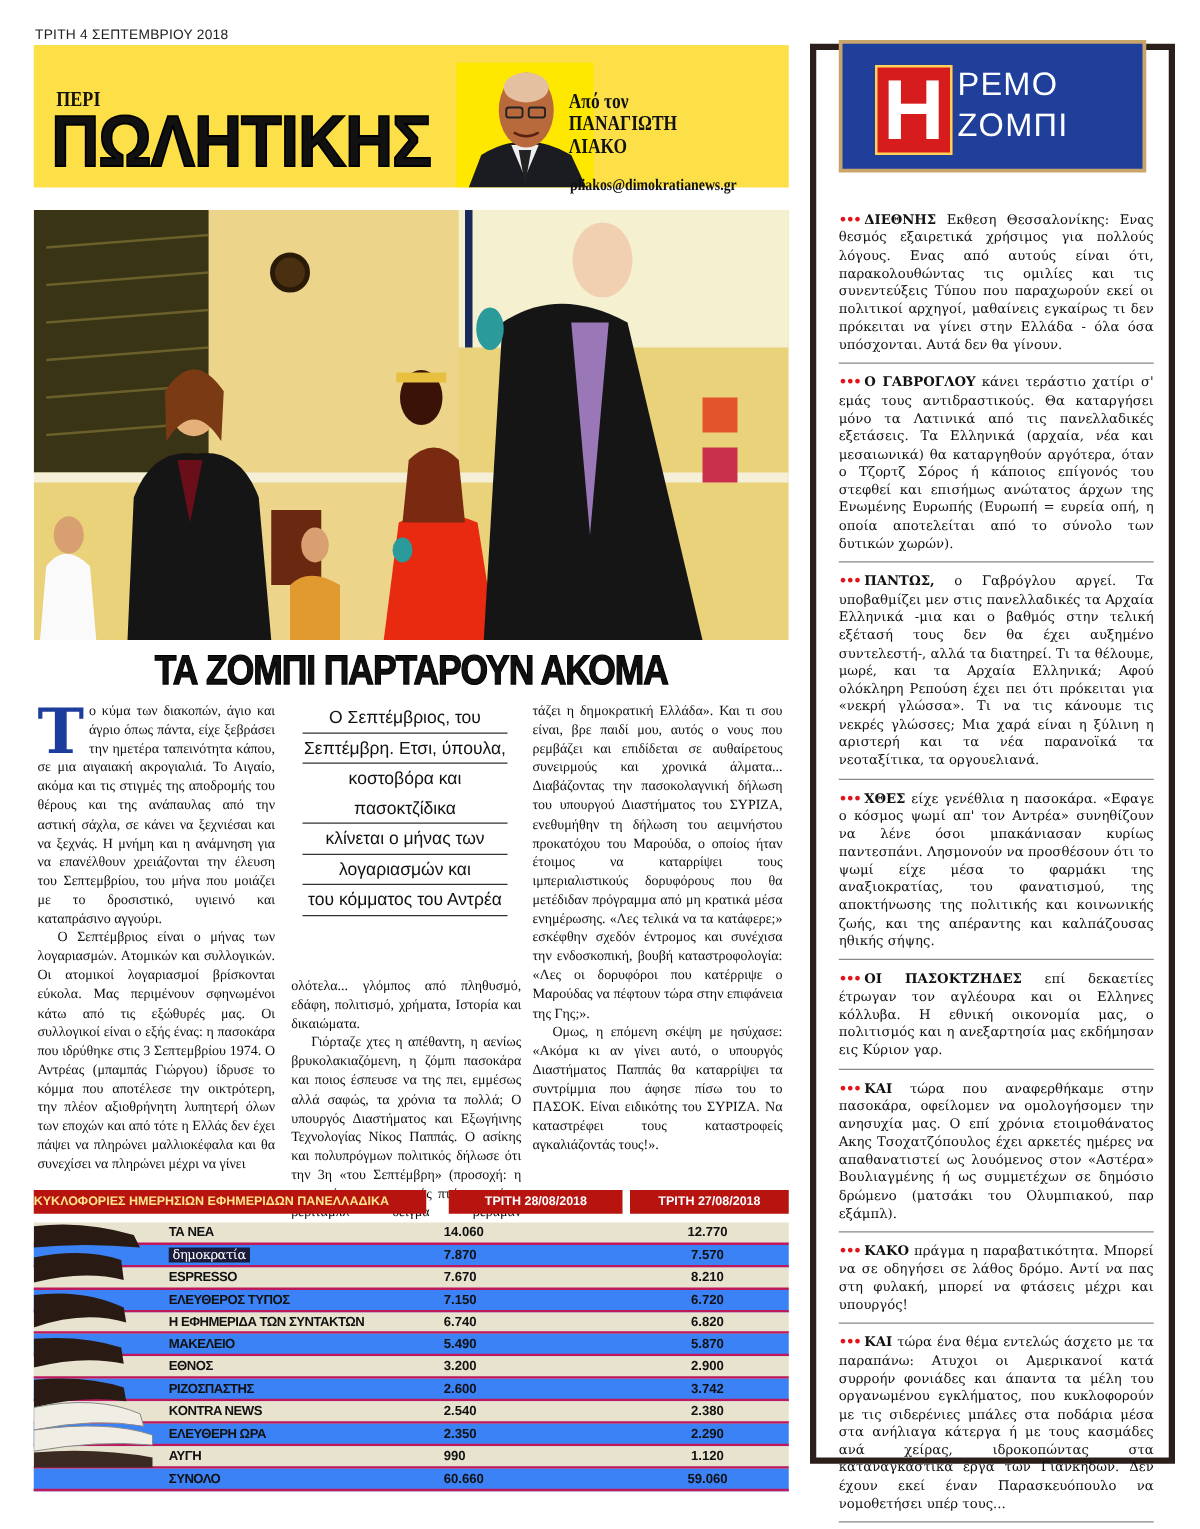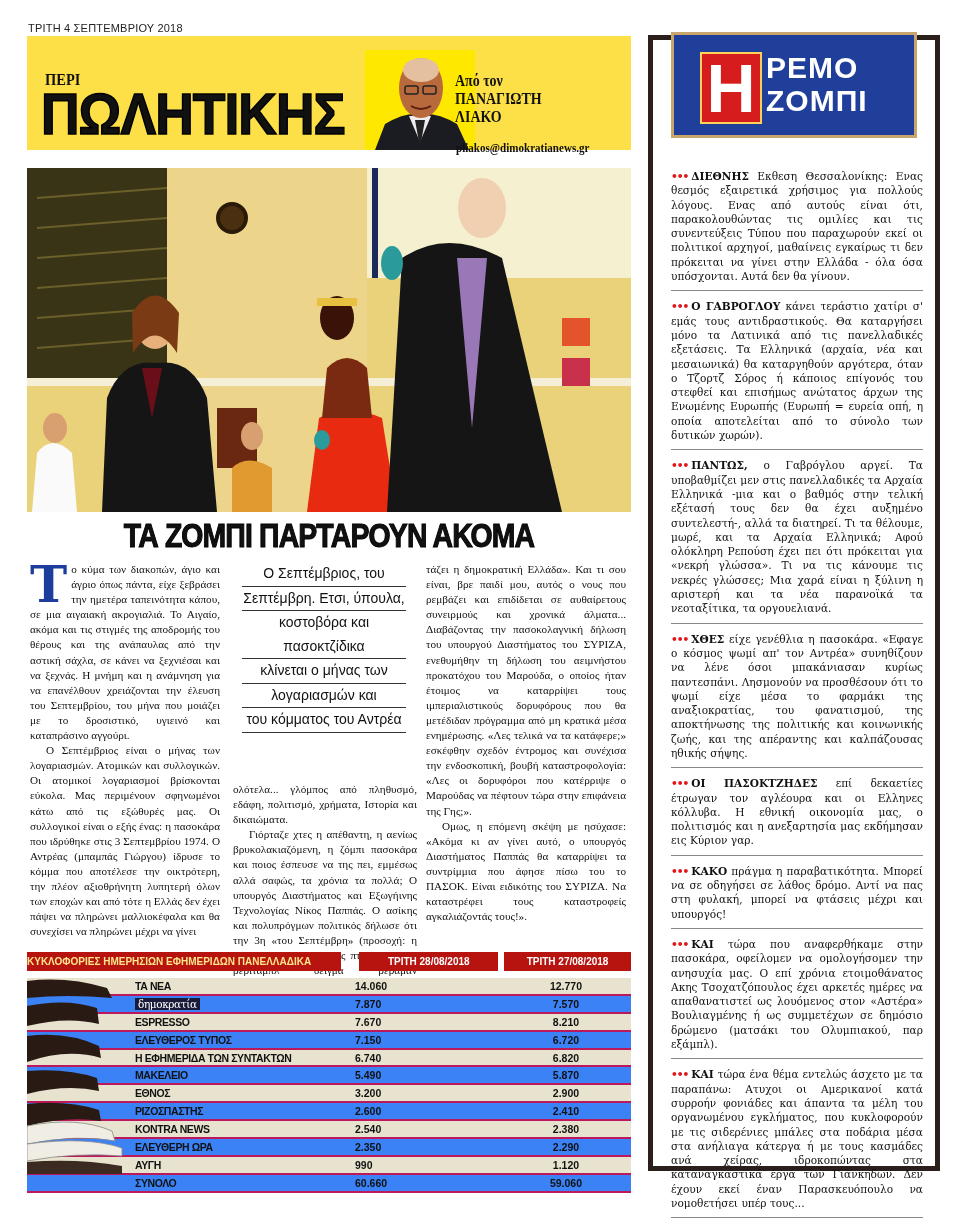--- a/index.html
+++ b/index.html
@@ -35,21 +35,21 @@
   .row.even{background:#3b82f6;}
   .row .name{width:220px;padding-left:108px;letter-spacing:-0.4px;}
   .row .v1{width:140px;text-align:left;margin-left:0;}
   .row .v2{width:130px;text-align:center;margin-left:6px;}
   .row .dname{background:#1a1a3a;color:#fff;font-family:"DejaVu Serif",serif;font-weight:normal;padding:0 3px;}
   .papers{position:absolute;left:0;top:24px;width:100px;height:200px;}
   
   .remo{position:absolute;left:648px;top:35px;width:292px;height:1136px;border:5px solid #2a1f1a;box-sizing:border-box;background:#fff;}
   .remo-logo{position:absolute;left:674px;top:35px;width:240px;height:100px;background:#1f3f9a;box-shadow:0 0 0 3px #c8a56a;}
   .remo-logo .h{position:absolute;left:26px;top:17px;width:58px;height:68px;background:#d61c1c;border:2px solid #ffd35a;color:#fff;font-family:"Liberation Sans",sans-serif;font-weight:bold;font-size:68px;line-height:68px;text-align:center;}
-  .remo-logo .t{position:absolute;left:92px;top:16px;color:#fff;font-family:"Liberation Sans",sans-serif;font-weight:700;font-size:30px;line-height:33px;letter-spacing:1px;}
+  .remo-logo .t{position:absolute;left:92px;top:16px;color:#fff;font-family:"Liberation Sans",sans-serif;font-weight:400;font-size:26px;line-height:33px;letter-spacing:1px;}
   .items{position:absolute;left:671px;top:165px;width:252px;font-family:"DejaVu Serif",serif;font-size:10.6px;line-height:14.3px;}
   .item{border-bottom:1px solid #888;padding:4px 0 7px;margin-bottom:4px;text-align:justify;}
   .item:last-child{border-bottom:none;}
   .dots{color:#e0141a;font-weight:bold;letter-spacing:-1px;margin-right:3px;}
   .kw{font-weight:bold;}
   .pi{text-align:right;font-weight:bold;font-size:14px;}
 </style>
 </head>
 <body>
 
@@ -184,21 +184,21 @@
         <div class="v2">5.870</div>
       </div>
       <div class="row odd">
         <div class="name"><span>ΕΘΝΟΣ</span></div>
         <div class="v1">3.200</div>
         <div class="v2">2.900</div>
       </div>
       <div class="row even">
         <div class="name"><span>ΡΙΖΟΣΠΑΣΤΗΣ</span></div>
         <div class="v1">2.600</div>
-        <div class="v2">2.410</div>
+        <div class="v2">3.742</div>
       </div>
       <div class="row odd">
         <div class="name"><span>KONTRA NEWS</span></div>
         <div class="v1">2.540</div>
         <div class="v2">2.380</div>
       </div>
       <div class="row even">
         <div class="name"><span>ΕΛΕΥΘΕΡΗ ΩΡΑ</span></div>
         <div class="v1">2.350</div>
         <div class="v2">2.290</div>
@@ -237,17 +237,17 @@
     <div>ΡΕΜΟ</div>
     <div>ΖΟΜΠΙ</div>
   </div>
 </div>
 <div class="items" id="remo-items">
     <div class="item"><span class="dots">•••</span><span class="kw">ΔΙΕΘΝΗΣ</span> <span>Εκθεση Θεσσαλονίκης: Ενας θεσμός εξαιρετικά χρήσιμος για πολλούς λόγους. Ενας από αυτούς είναι ότι, παρακολουθώντας τις ομιλίες και τις συνεντεύξεις Τύπου που παραχωρούν εκεί οι πολιτικοί αρχηγοί, μαθαίνεις εγκαίρως τι δεν πρόκειται να γίνει στην Ελλάδα - όλα όσα υπόσχονται. Αυτά δεν θα γίνουν.</span></div>
     <div class="item"><span class="dots">•••</span><span class="kw">Ο ΓΑΒΡΟΓΛΟΥ</span> <span>κάνει τεράστιο χατίρι σ' εμάς τους αντιδραστικούς. Θα καταργήσει μόνο τα Λατινικά από τις πανελλαδικές εξετάσεις. Τα Ελληνικά (αρχαία, νέα και μεσαιωνικά) θα καταργηθούν αργότερα, όταν ο Τζορτζ Σόρος ή κάποιος επίγονός του στεφθεί και επισήμως ανώτατος άρχων της Ενωμένης Ευρωπής (Ευρωπή = ευρεία οπή, η οποία αποτελείται από το σύνολο των δυτικών χωρών).</span></div>
     <div class="item"><span class="dots">•••</span><span class="kw">ΠΑΝΤΩΣ,</span> <span>ο Γαβρόγλου αργεί. Τα υποβαθμίζει μεν στις πανελλαδικές τα Αρχαία Ελληνικά -μια και ο βαθμός στην τελική εξέτασή τους δεν θα έχει αυξημένο συντελεστή-, αλλά τα διατηρεί. Τι τα θέλουμε, μωρέ, και τα Αρχαία Ελληνικά; Αφού ολόκληρη Ρεπούση έχει πει ότι πρόκειται για «νεκρή γλώσσα». Τι να τις κάνουμε τις νεκρές γλώσσες; Μια χαρά είναι η ξύλινη η αριστερή και τα νέα παρανοϊκά τα νεοταξίτικα, τα οργουελιανά.</span></div>
     <div class="item"><span class="dots">•••</span><span class="kw">ΧΘΕΣ</span> <span>είχε γενέθλια η πασοκάρα. «Εφαγε ο κόσμος ψωμί απ' τον Αντρέα» συνηθίζουν να λένε όσοι μπακάνιασαν κυρίως παντεσπάνι. Λησμονούν να προσθέσουν ότι το ψωμί είχε μέσα το φαρμάκι της αναξιοκρατίας, του φανατισμού, της αποκτήνωσης της πολιτικής και κοινωνικής ζωής, και της απέραντης και καλπάζουσας ηθικής σήψης.</span></div>
     <div class="item"><span class="dots">•••</span><span class="kw">ΟΙ ΠΑΣΟΚΤΖΗΔΕΣ</span> <span>επί δεκαετίες έτρωγαν τον αγλέουρα και οι Ελληνες κόλλυβα. Η εθνική οικονομία μας, ο πολιτισμός και η ανεξαρτησία μας εκδήμησαν εις Κύριον γαρ.</span></div>
+    <div class="item"><span class="dots">•••</span><span class="kw">ΚΑΙ</span> <span>τώρα που αναφερθήκαμε στην πασοκάρα, οφείλομεν να ομολογήσομεν την ανησυχία μας. Ο επί χρόνια ετοιμοθάνατος Ακης Τσοχατζόπουλος έχει αρκετές ημέρες να απαθανατιστεί ως λουόμενος στον «Αστέρα» Βουλιαγμένης ή ως συμμετέχων σε δημόσιο δρώμενο (ματσάκι του Ολυμπιακού, παρ εξάμπλ).</span></div>
     <div class="item"><span class="dots">•••</span><span class="kw">ΚΑΚΟ</span> <span>πράγμα η παραβατικότητα. Μπορεί να σε οδηγήσει σε λάθος δρόμο. Αντί να πας στη φυλακή, μπορεί να φτάσεις μέχρι και υπουργός!</span></div>
-    <div class="item"><span class="dots">•••</span><span class="kw">ΚΑΙ</span> <span>τώρα που αναφερθήκαμε στην πασοκάρα, οφείλομεν να ομολογήσομεν την ανησυχία μας. Ο επί χρόνια ετοιμοθάνατος Ακης Τσοχατζόπουλος έχει αρκετές ημέρες να απαθανατιστεί ως λουόμενος στον «Αστέρα» Βουλιαγμένης ή ως συμμετέχων σε δημόσιο δρώμενο (ματσάκι του Ολυμπιακού, παρ εξάμπλ).</span></div>
     <div class="item"><span class="dots">•••</span><span class="kw">ΚΑΙ</span> <span>τώρα ένα θέμα εντελώς άσχετο με τα παραπάνω: Ατυχοι οι Αμερικανοί κατά συρροήν φονιάδες και άπαντα τα μέλη του οργανωμένου εγκλήματος, που κυκλοφορούν με τις σιδερένιες μπάλες στα ποδάρια μέσα στα ανήλιαγα κάτεργα ή με τους κασμάδες ανά χείρας, ιδροκοπώντας στα καταναγκαστικά έργα των Γιάνκηδων. Δεν έχουν εκεί έναν Παρασκευόπουλο να νομοθετήσει υπέρ τους...</span></div>
     <div class="pi">π</div>
   </div>
 
 </body></html>

